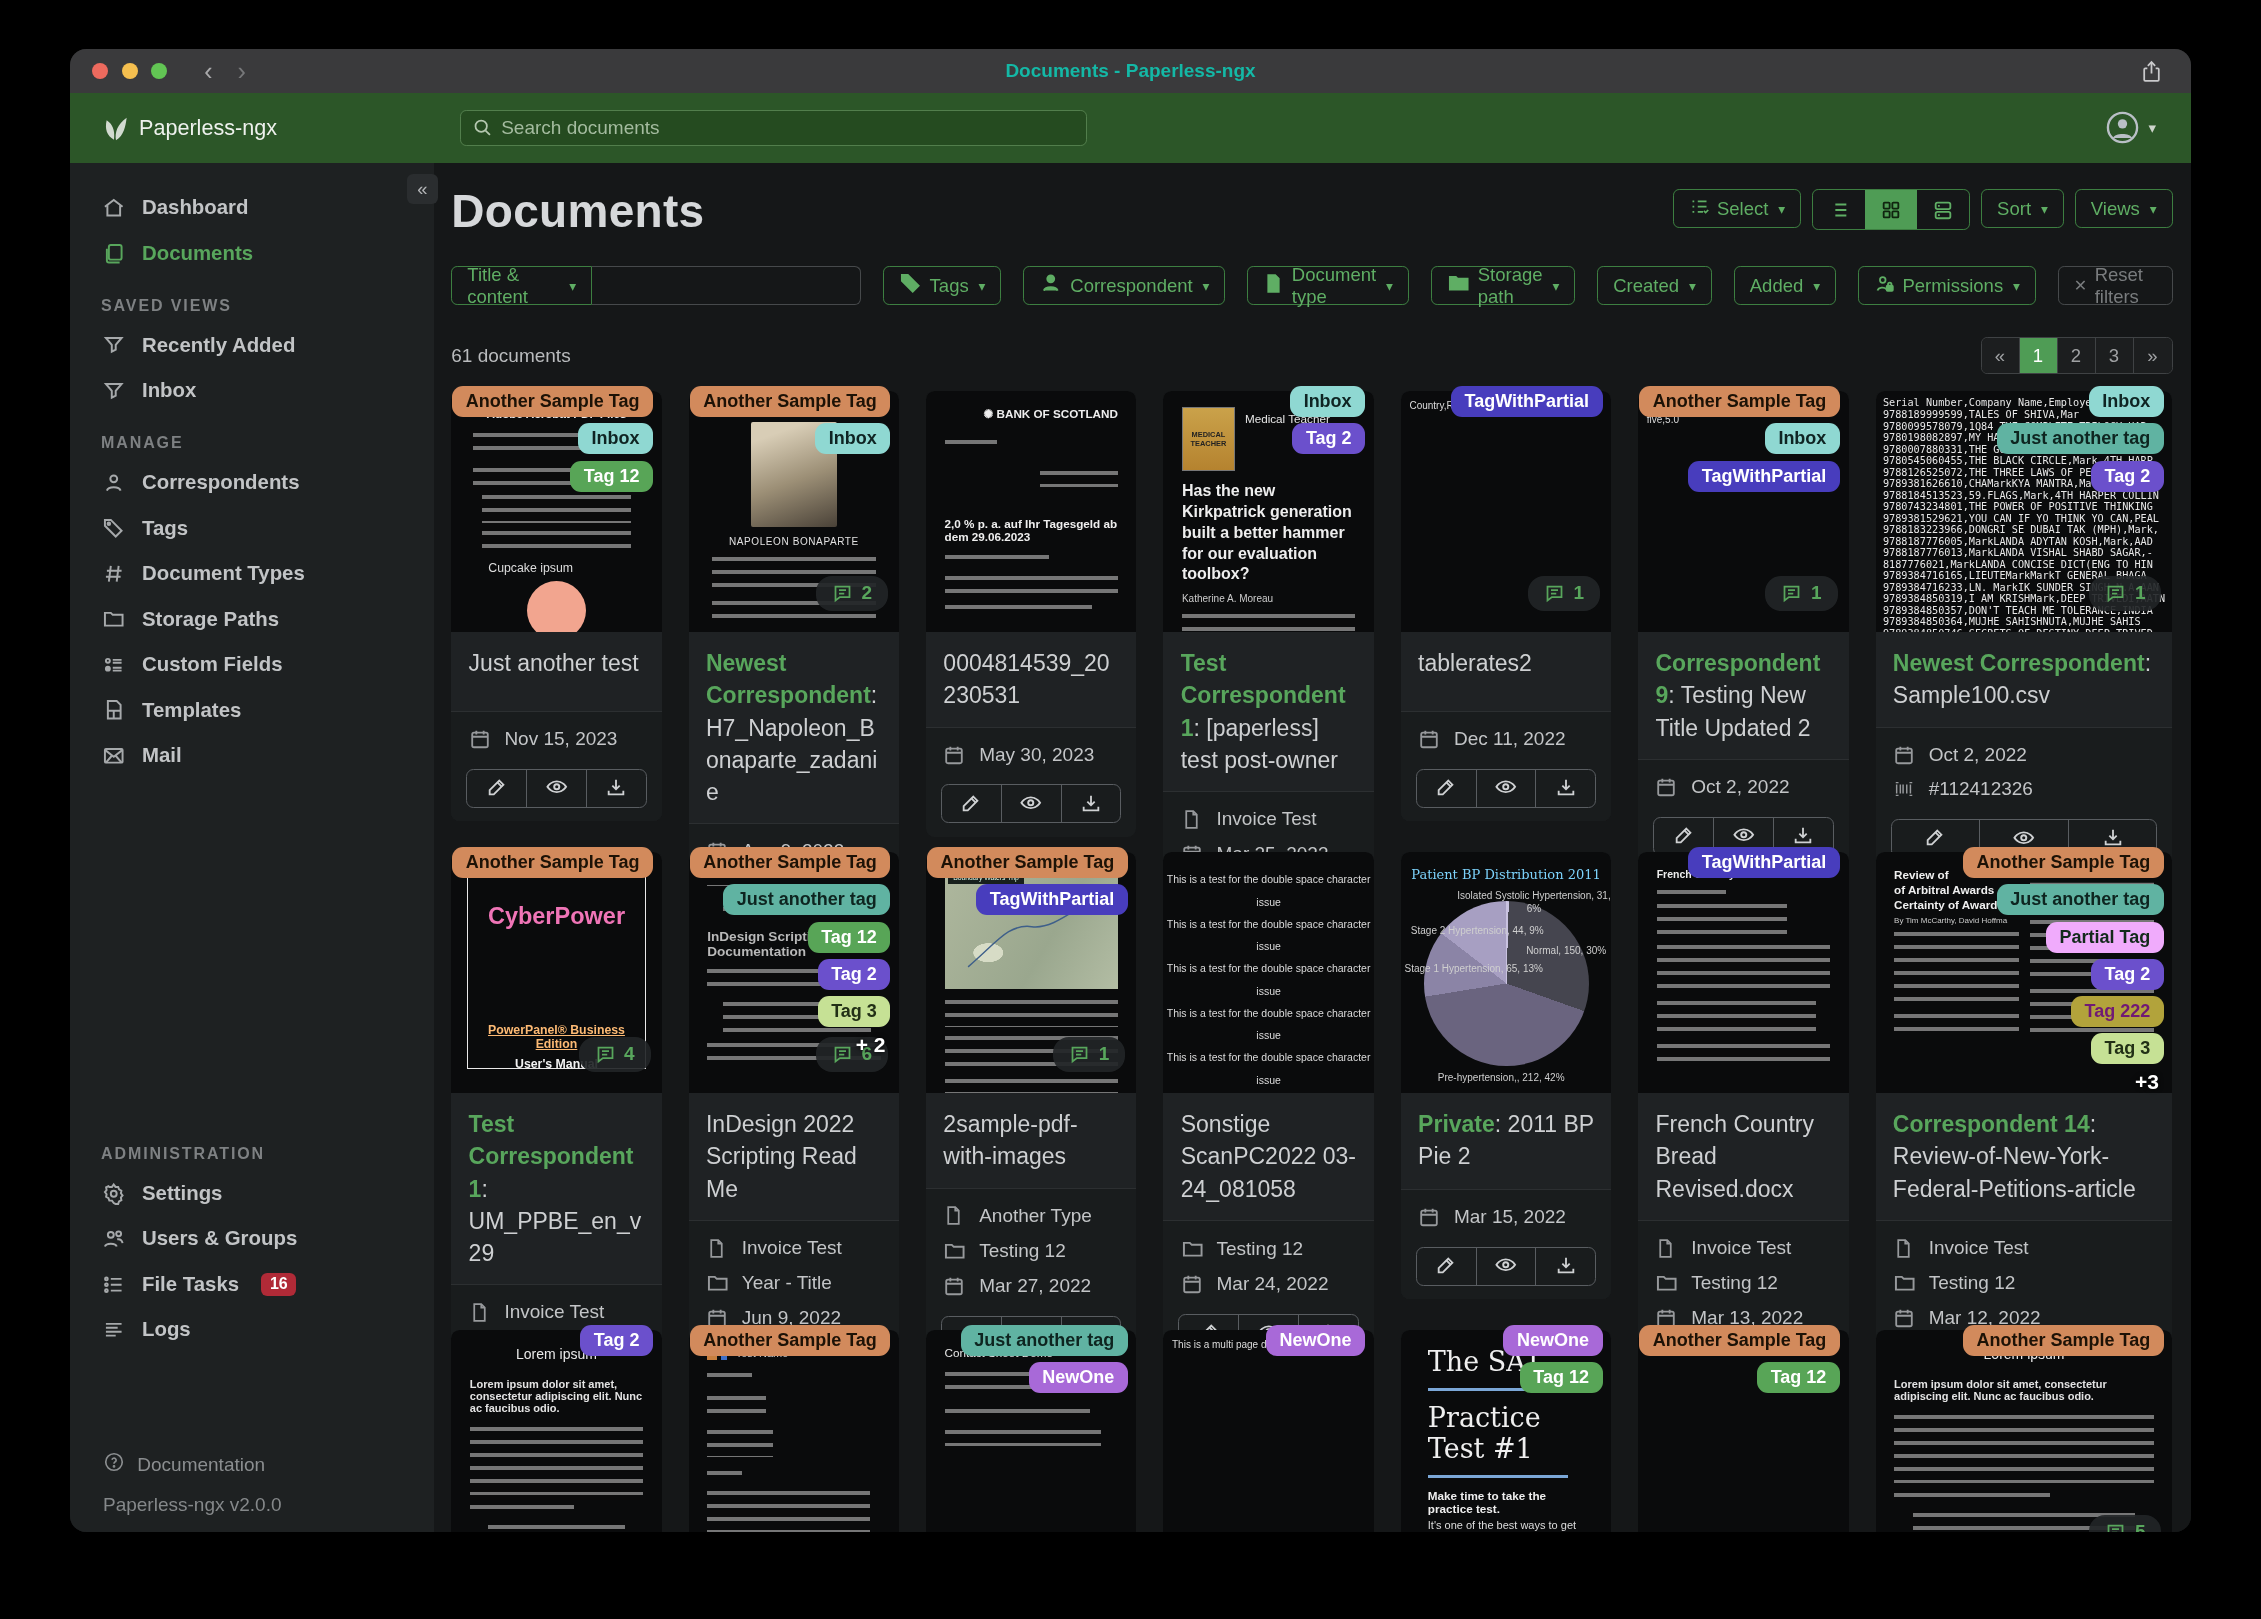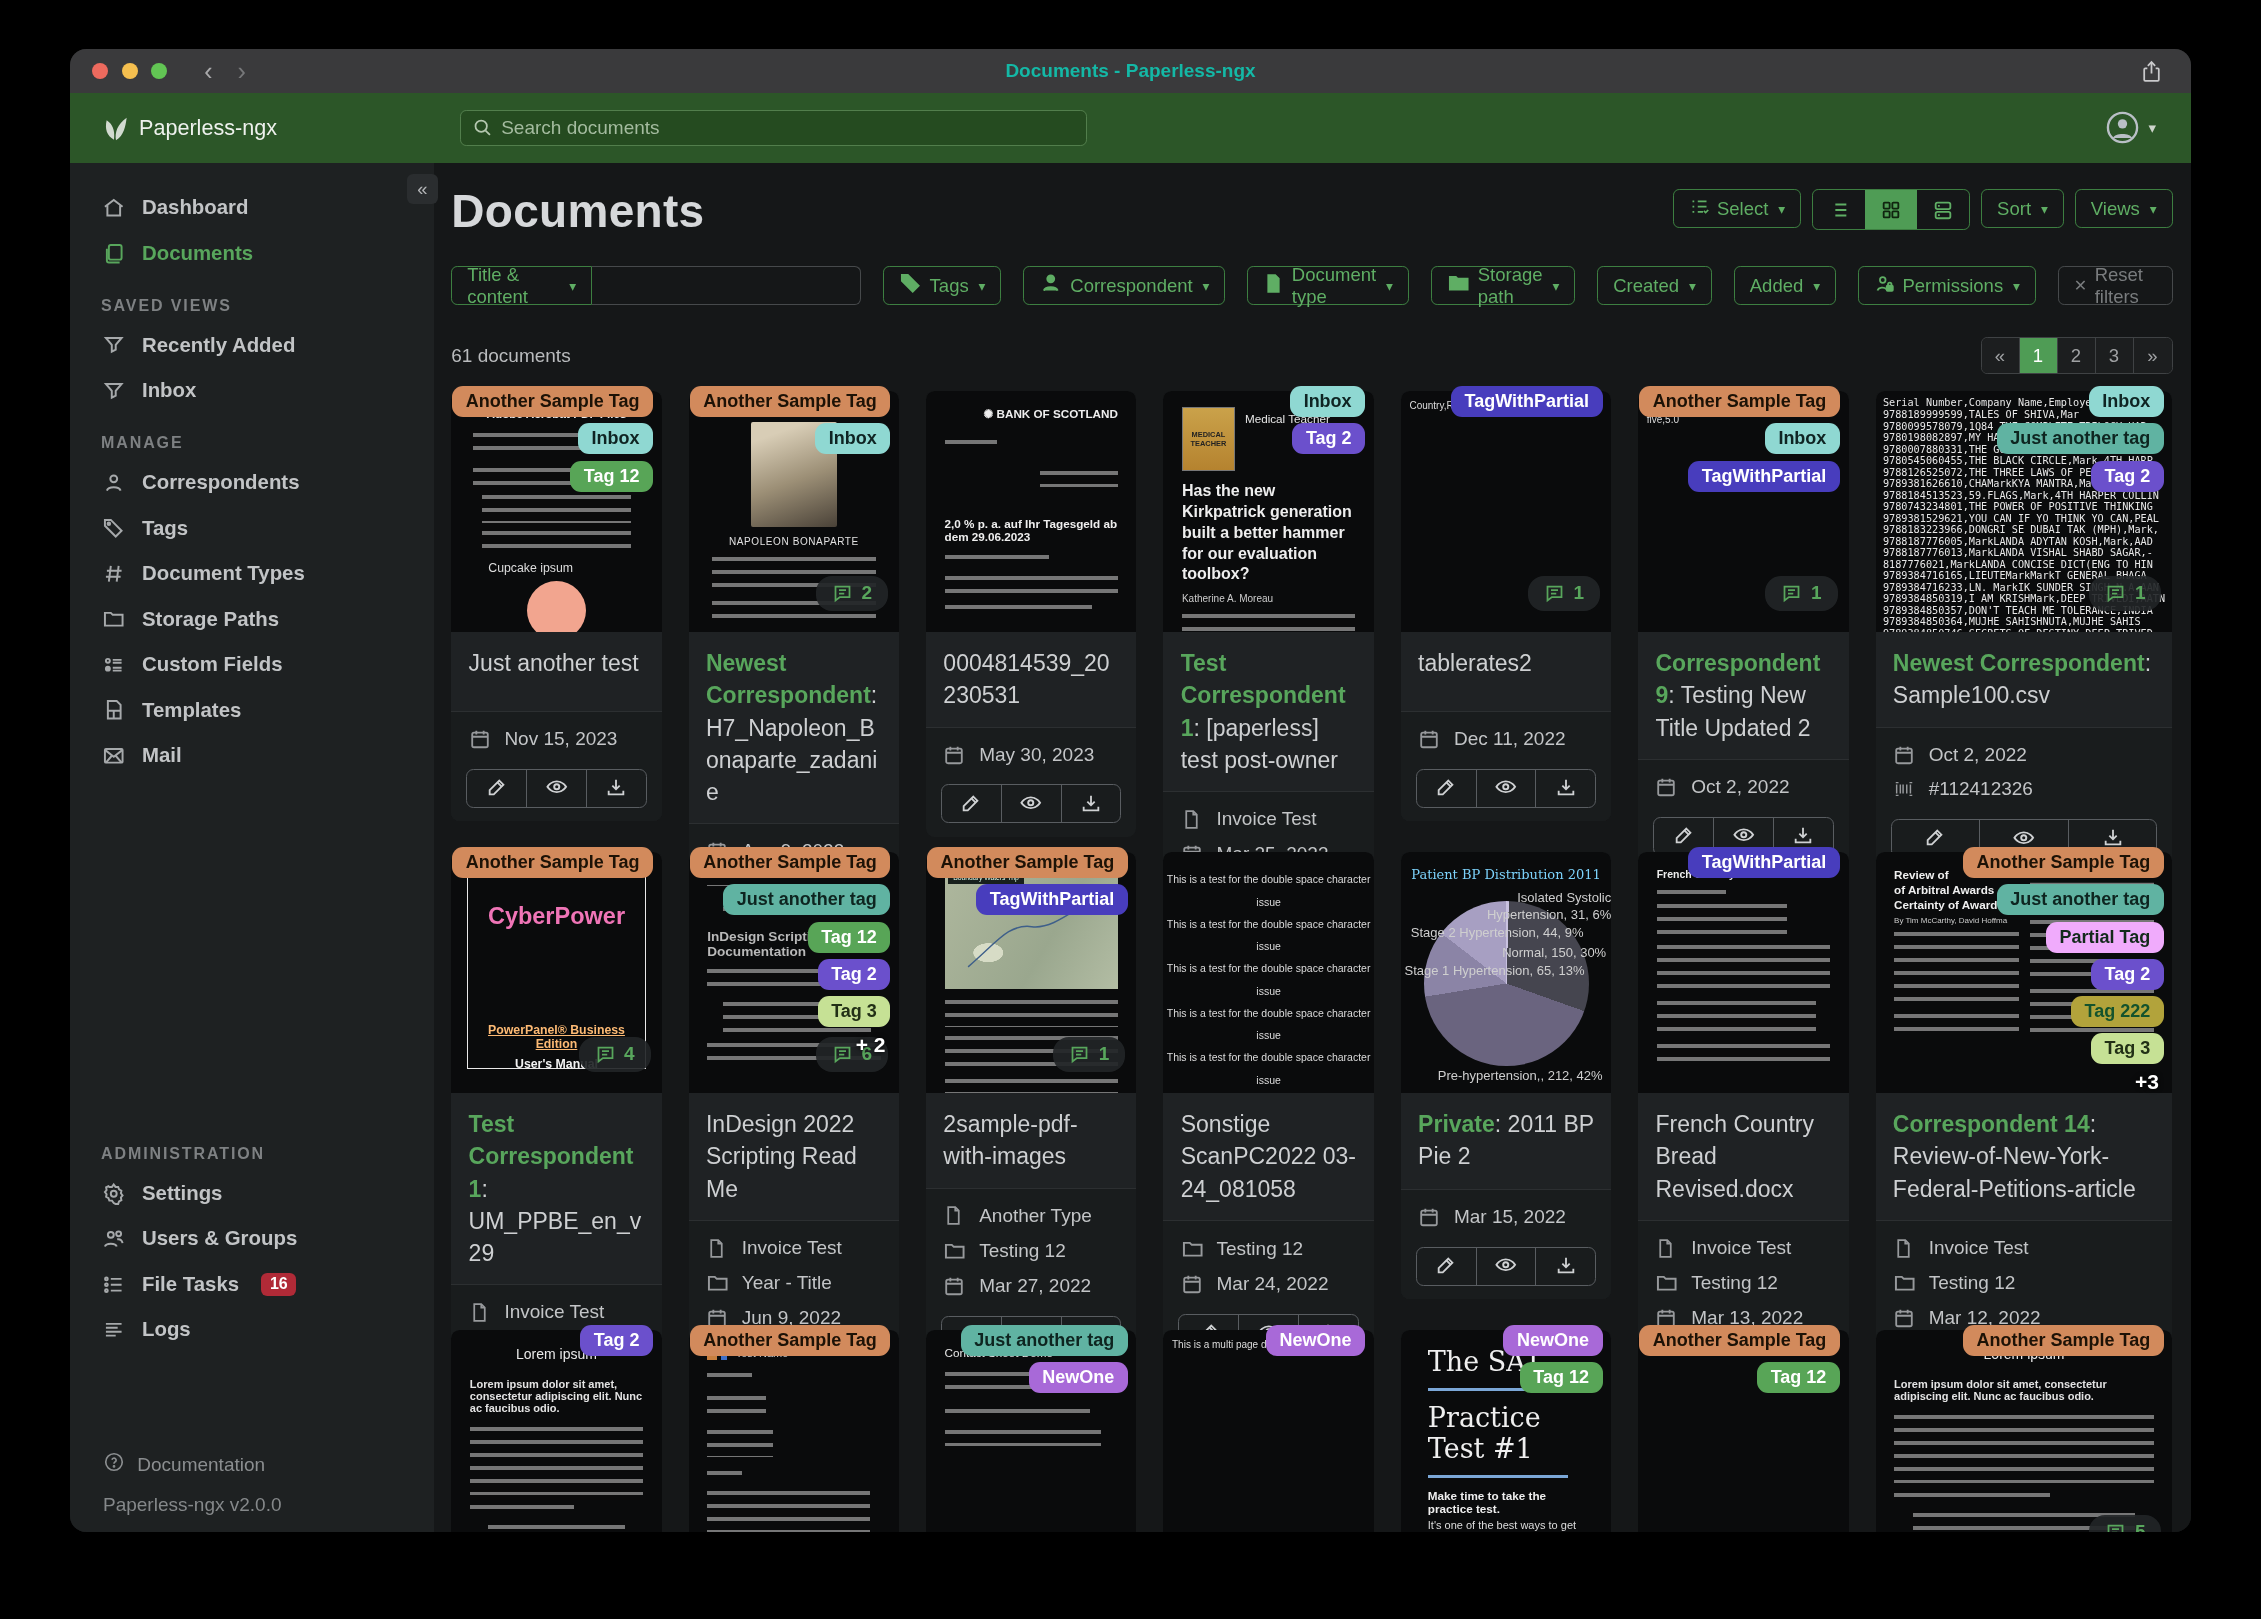--- a/index.html
+++ b/index.html
@@ -94,21 +94,21 @@
   .commentbadge .icn { color:#58a65c; display:flex; }
   .commentbadge .n { color:#58a65c; font-size:19px; font-weight:700; }
   
   .stripes { background:repeating-linear-gradient(to bottom, rgba(225,225,225,.5) 0 4.3px, transparent 4.3px 13px); }
   .th-pad { padding:16px 18.5px; height:100%; position:relative; }
   .csv { font-family:"DejaVu Sans Mono", monospace; font-size:10.2px; line-height:1.13; color:#e8e8e8; white-space:pre; padding:6.2px 7.4px; }
   .repline { font-size:10.5px; color:#dcdcdc; text-align:center; line-height:2.12; padding-top:16px; }
   .topline { font-size:10px; color:#dcdcdc; padding:7.4px 8.6px; white-space:pre-line; line-height:1.4; }
   .pie-title { font-family:"DejaVu Serif", serif; font-size:13px; color:#7dd3fc; text-align:center; padding-top:15px; }
   .pie { width:165px; height:165px; border-radius:50%; margin:18.5px auto 0; }
-  .pielab { position:absolute; font-size:13px; color:#cfcfcf; line-height:1.25; text-align:right; }
+  .pielab { position:absolute; font-size:10px; color:#cfcfcf; line-height:1.25; text-align:center; }
   .satt { font-family:"DejaVu Serif", serif; color:#efefef; }
   .blue-rule { height:3.1px; background:#7ba7d7; margin:11px 25px 11px 0; }
 </style>
 </head>
 <body>
 
 <div class="stage">
   <div class="window">
 
     <div class="titlebar">
@@ -1298,21 +1298,21 @@
                   <div class="stripes" style="height:56px;margin:7.4px 0 0;"></div>
                   <div class="stripes" style="height:74px;margin:7.4px 0 0;"></div>
                   <div class="stripes" style="height:49px;margin:7.4px 0 0;"></div>
                 </div>
               </div>
               <div class="tagstack">
                 <span class="tagpill" style="background: rgb(210, 138, 92); color: rgb(29, 18, 6);">Another Sample Tag</span>
                 <span class="tagpill" style="background: rgb(96, 179, 162); color: rgb(14, 37, 32);">Just another tag</span>
                 <span class="tagpill" style="background: #f0abfc; color: rgb(19, 42, 27); margin-left: 28px;">Partial Tag</span>
                 <span class="tagpill" style="background: rgb(107, 80, 204); color: rgb(255, 255, 255);">Tag 2</span>
-                <span class="tagpill" style="background: rgb(178, 163, 59); color: #14532d;">Tag 222</span>
+                <span class="tagpill" style="background: rgb(178, 163, 59); color: #701a75;">Tag 222</span>
                 <span class="tagpill" style="background: rgb(198, 225, 149); color: rgb(34, 48, 22);">Tag 3</span>
                 <span class="moretags">+3</span>
               </div>
               <div class="titleblock">
                 <div class="card-title"><span class="pref">Correspondent 14</span>: Review-of-New-York-Federal-Petitions-article</div>
               </div>
               <div class="details">
                 <div class="drow">
                   <span class="icn">
                     <svg width="21" height="21" viewBox="0 0 24 24" fill="none" stroke="currentColor" stroke-width="2">

